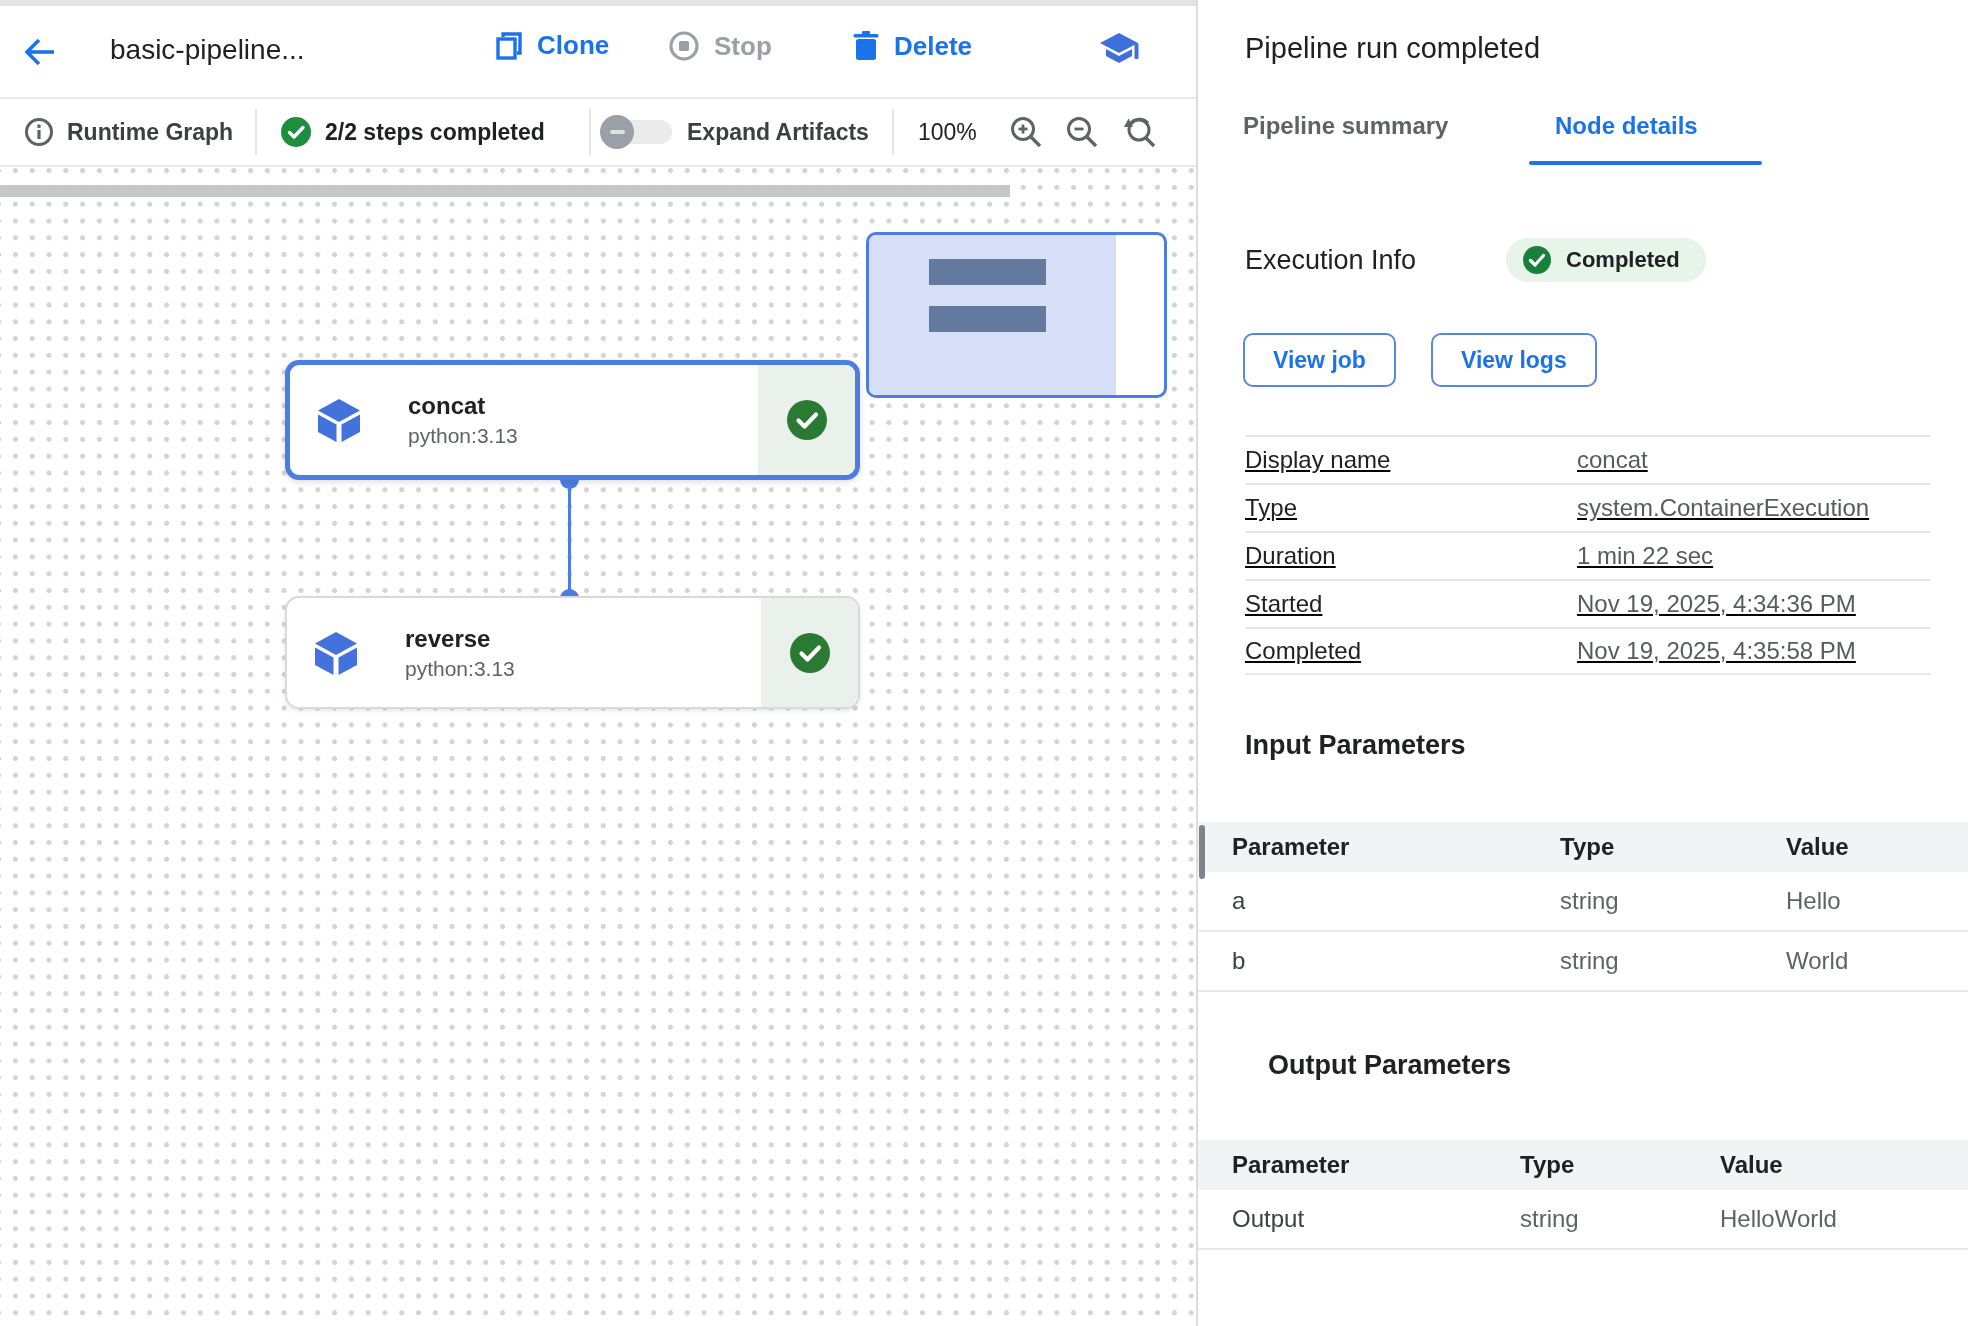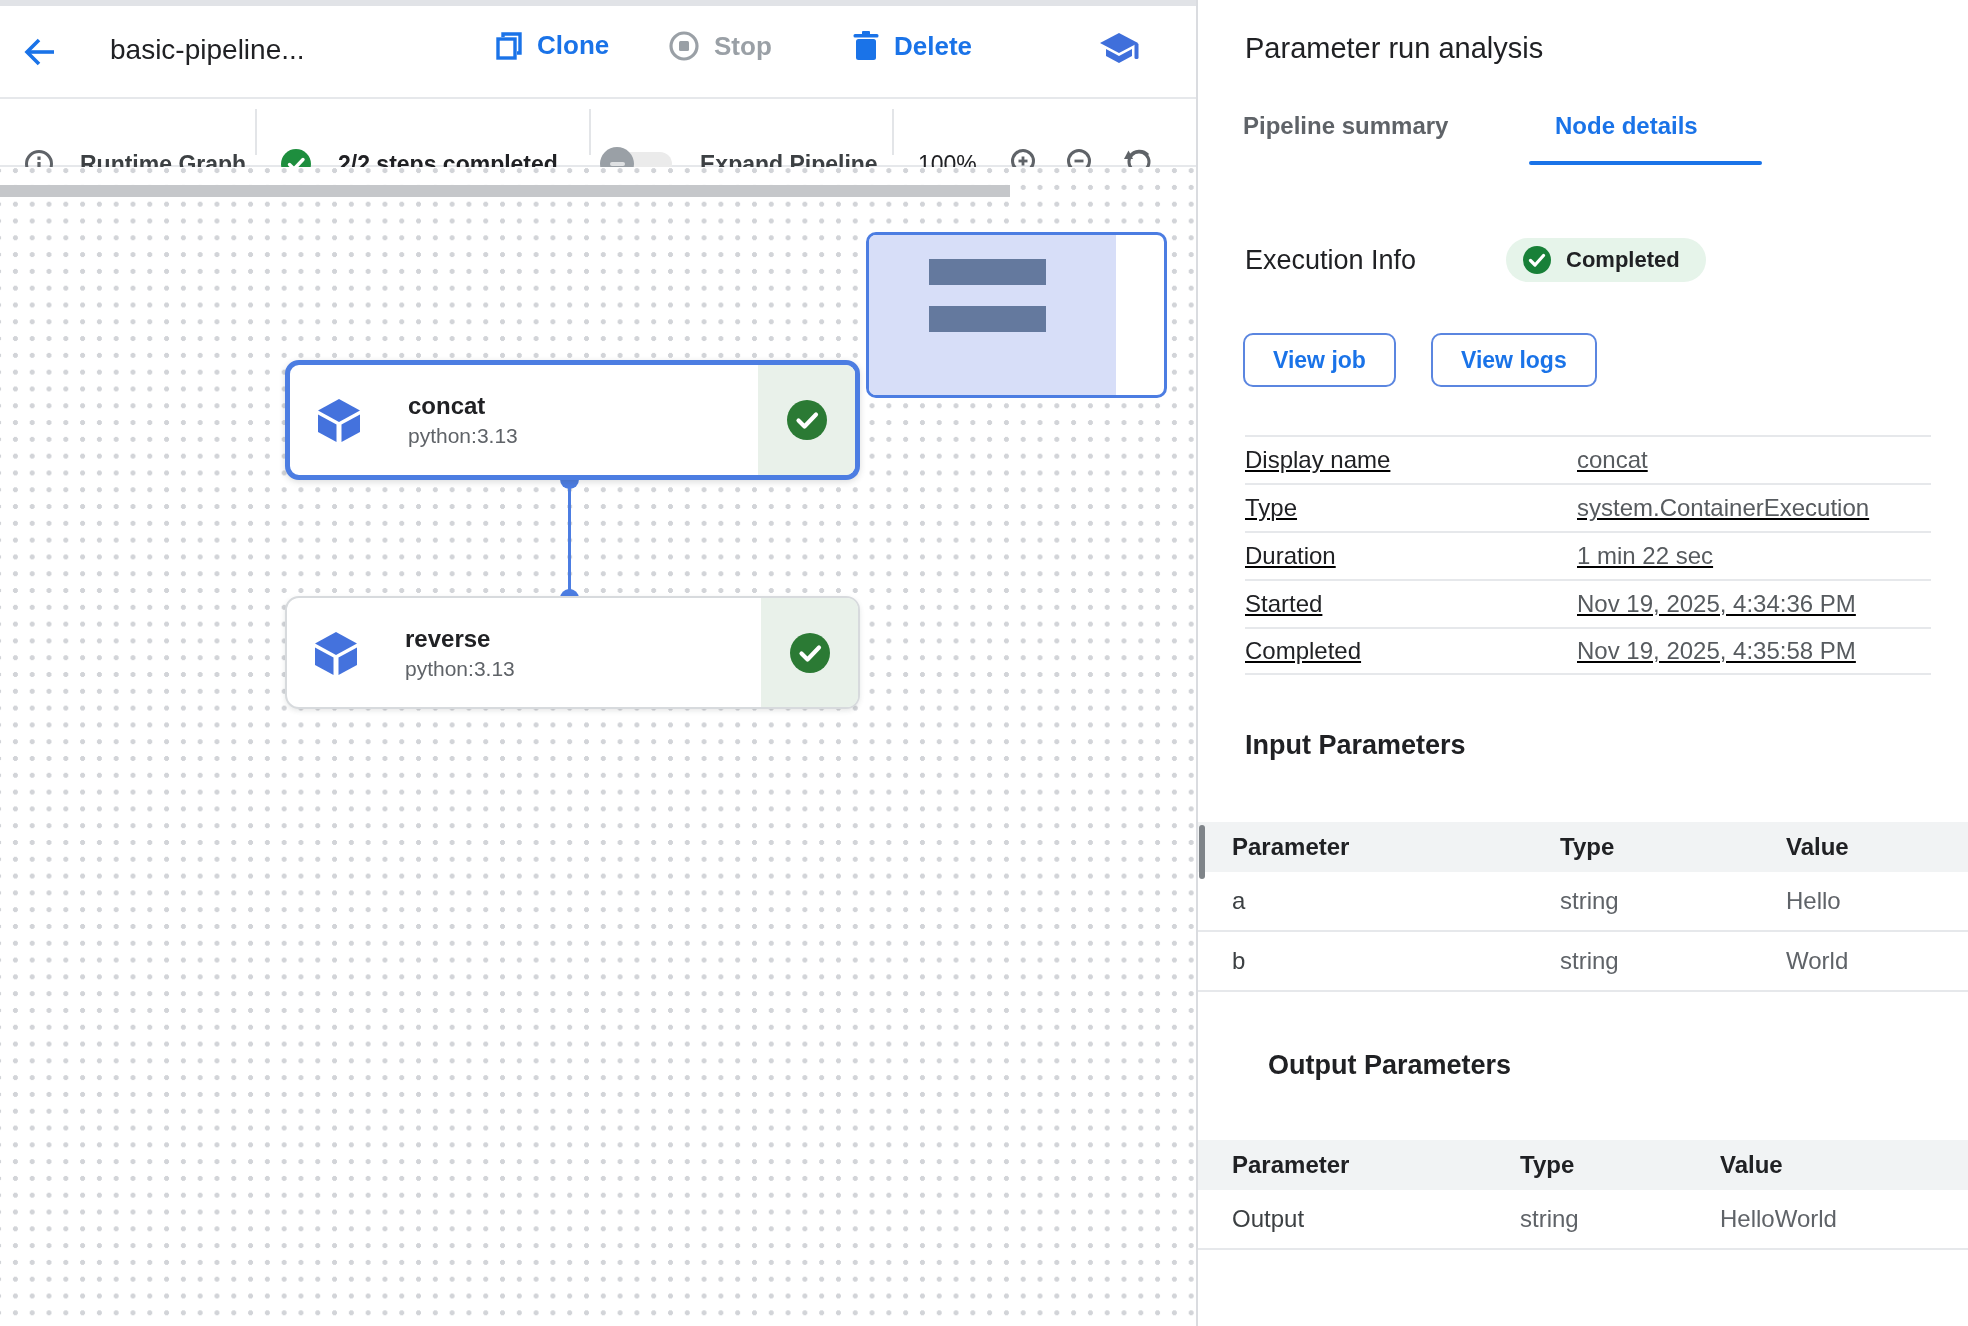--- a/index.html
+++ b/index.html
@@ -19,21 +19,21 @@
   #run-title { left:110px; top:34px; font-size:28px; color:#202124; white-space:nowrap; }
 
   .top-action { position:absolute; top:30px; display:flex; align-items:center; gap:14px; font-size:26px; font-weight:bold; cursor:pointer; }
   #clone-btn { left:495px; color:#1a73e8; }
   #stop-btn  { left:668px; color:#9aa0a6; cursor:default; }
   #delete-btn{ left:852px; color:#1a73e8; }
   #school-btn { left:1098px; top:30px; width:44px; height:42px; }
 
   
   #toolbar { left:0; top:99px; width:1196px; height:66px; background:#fff; }
-  .tb-item { position:absolute; top:0; height:66px; display:flex; align-items:center; gap:26px;margin-top:32px; }
+  .tb-item { position:absolute; top:0; height:66px; display:flex; align-items:center; gap:13px; }
   .tb-label { font-size:23px; color:#3c4043; font-weight:bold; white-space:nowrap; }
   .tb-sep { position:absolute; top:10px; width:2px; height:46px; background:#e3e5e8; }
 
   
   #toggle { position:relative; width:74px; height:34px; cursor:pointer; }
   #toggle .track { position:absolute; left:2px; top:5px; width:70px; height:24px; border-radius:12px; background:#ebebeb; }
   #toggle .knob { position:absolute; left:0; top:0; width:34px; height:34px; border-radius:50%; background:#9aa0a6; display:flex; align-items:center; justify-content:center; }
   #toggle .dash { width:15px; height:4px; background:#dfe1e3; border-radius:2px; }
 
   
@@ -171,21 +171,21 @@
     </div>
     <div class="tb-sep" style="left:589px;"></div>
 
     <div class="tb-item" style="left:600px;">
       <div id="toggle">
         <div class="track"></div>
         <div class="knob">
             <div class="dash"></div>
           </div>
       </div>
-      <span class="tb-label">Expand Pipeline</span>
+      <span class="tb-label">Expand Artifacts</span>
     </div>
     <div class="tb-sep" style="left:892px;"></div>
 
     <div class="tb-item" style="left:918px;">
       <span class="tb-label" style="color:#202124; font-weight:normal;">100%</span>
     </div>
     <div class="tb-item icon-btn" style="left:1008px;">
       <svg width="36" height="36" viewBox="0 0 36 36">
         <circle cx="15" cy="15" r="10.5" fill="none" stroke="#5f6368" stroke-width="3"></circle>
         <line x1="23" y1="23" x2="32" y2="32" stroke="#5f6368" stroke-width="3.4"></line>
@@ -254,21 +254,21 @@
     </div>
 
     <div class="abs" id="minimap">
       <div class="viewport"></div>
       <div class="mm-bar" style="top:24px;"></div>
       <div class="mm-bar" style="top:71px;"></div>
     </div>
   </div>
 
   <div class="abs" id="panel">
-    <div class="abs" id="panel-title">Parameter run analysis</div>
+    <div class="abs" id="panel-title">Pipeline run completed</div>
 
     <div class="tab" id="tab-summary">Pipeline summary</div>
     <div class="tab" id="tab-details">Node details</div>
     <div class="abs" id="tab-underline"></div>
 
     <div class="abs" id="exec-heading">Execution Info</div>
     <div class="abs" id="status-pill">
       <svg width="30" height="30" viewBox="0 0 30 30">
         <circle cx="15" cy="15" r="14" fill="#188038"></circle>
         <path d="M8.5 15.5 L13 20 L21.5 10.5" fill="none" stroke="#fff" stroke-width="3.2" stroke-linecap="round" stroke-linejoin="round"></path>

